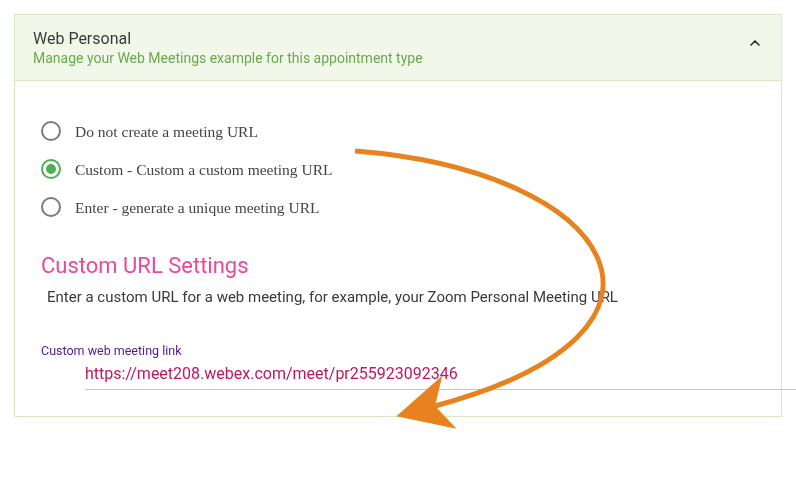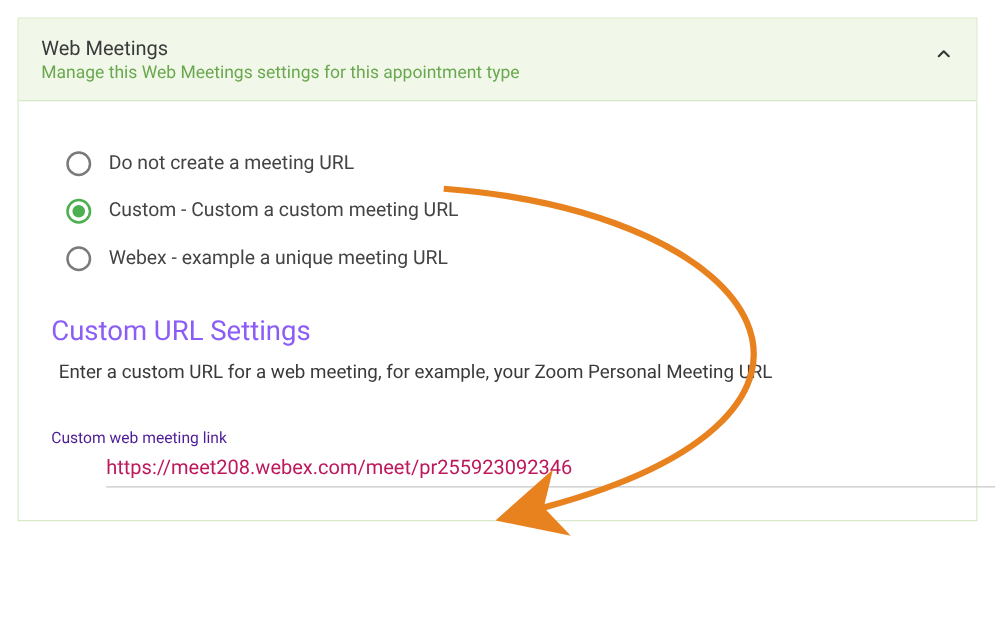--- a/index.html
+++ b/index.html
@@ -38,23 +38,24 @@
   .chevron {
     margin-top: 6px;
     cursor: pointer;
   }
   .panel-body {
     padding: 22px 26px 26px 26px;
     position: relative;
   }
   .radio-row {
     display: flex;
-    align-items: flex-start;
-    margin: 18px 12px;
+    align-items: flex-end;
+    margin: 18px 0;
     cursor: pointer;
+    font-family: Liberation Serif, serif;
   }
   .radio {
     width: 20px;
     height: 20px;
     border: 2px solid #7a7a7a;
     border-radius: 50%;
     margin-right: 14px;
     display: inline-flex;
     align-items: center;
     justify-content: center;
@@ -69,21 +70,21 @@
     height: 10px;
     background: #4caf50;
     border-radius: 50%;
   }
   .radio-label {
     font-size: 15.5px;
     color: #444;
   }
   .section-title {
     font-size: 22px;
-    color: #8b5cf6;
+    color: #ec4899;
     font-weight: 400;
     margin-top: 36px;
     margin-bottom: 10px;
   }
   .section-desc {
     font-size: 15px;
     color: #3a3a3a;
     margin-left: 6px;
     margin-bottom: 37px;
   }
@@ -110,22 +111,22 @@
     left: 0;
     top: 0;
   }
 </style>
 </head>
 <body>
 
 <div class="panel">
   <div class="panel-header">
     <div class="panel-header-text">
-      <div class="panel-title">Web Meetings</div>
-      <div class="panel-subtitle">Manage this Web Meetings settings for this appointment type</div>
+      <div class="panel-title">Web Personal</div>
+      <div class="panel-subtitle">Manage your Web Meetings example for this appointment type</div>
     </div>
     <div class="chevron">
       <svg width="16" height="16" viewBox="0 0 24 24" fill="none" stroke="#333" stroke-width="2.5" stroke-linecap="round" stroke-linejoin="round">
           <polyline points="18 15 12 9 6 15"></polyline>
         </svg>
     </div>
   </div>
 
   <div class="panel-body">
 
@@ -143,21 +144,21 @@
       <span class="radio-label">Do not create a meeting URL</span>
     </div>
 
     <div class="radio-row">
       <span class="radio selected"></span>
       <span class="radio-label">Custom - Custom a custom meeting URL</span>
     </div>
 
     <div class="radio-row">
       <span class="radio"></span>
-      <span class="radio-label">Webex - example a unique meeting URL</span>
+      <span class="radio-label">Enter - generate a unique meeting URL</span>
     </div>
 
     <div class="section-title">Custom URL Settings</div>
     <div class="section-desc">Enter a custom URL for a web meeting, for example, your Zoom Personal Meeting URL</div>
 
     <div class="field-label">Custom web meeting link</div>
     <input type="text" class="text-input" value="https://meet208.webex.com/meet/pr255923092346" style="">
 
   </div>
 </div>

